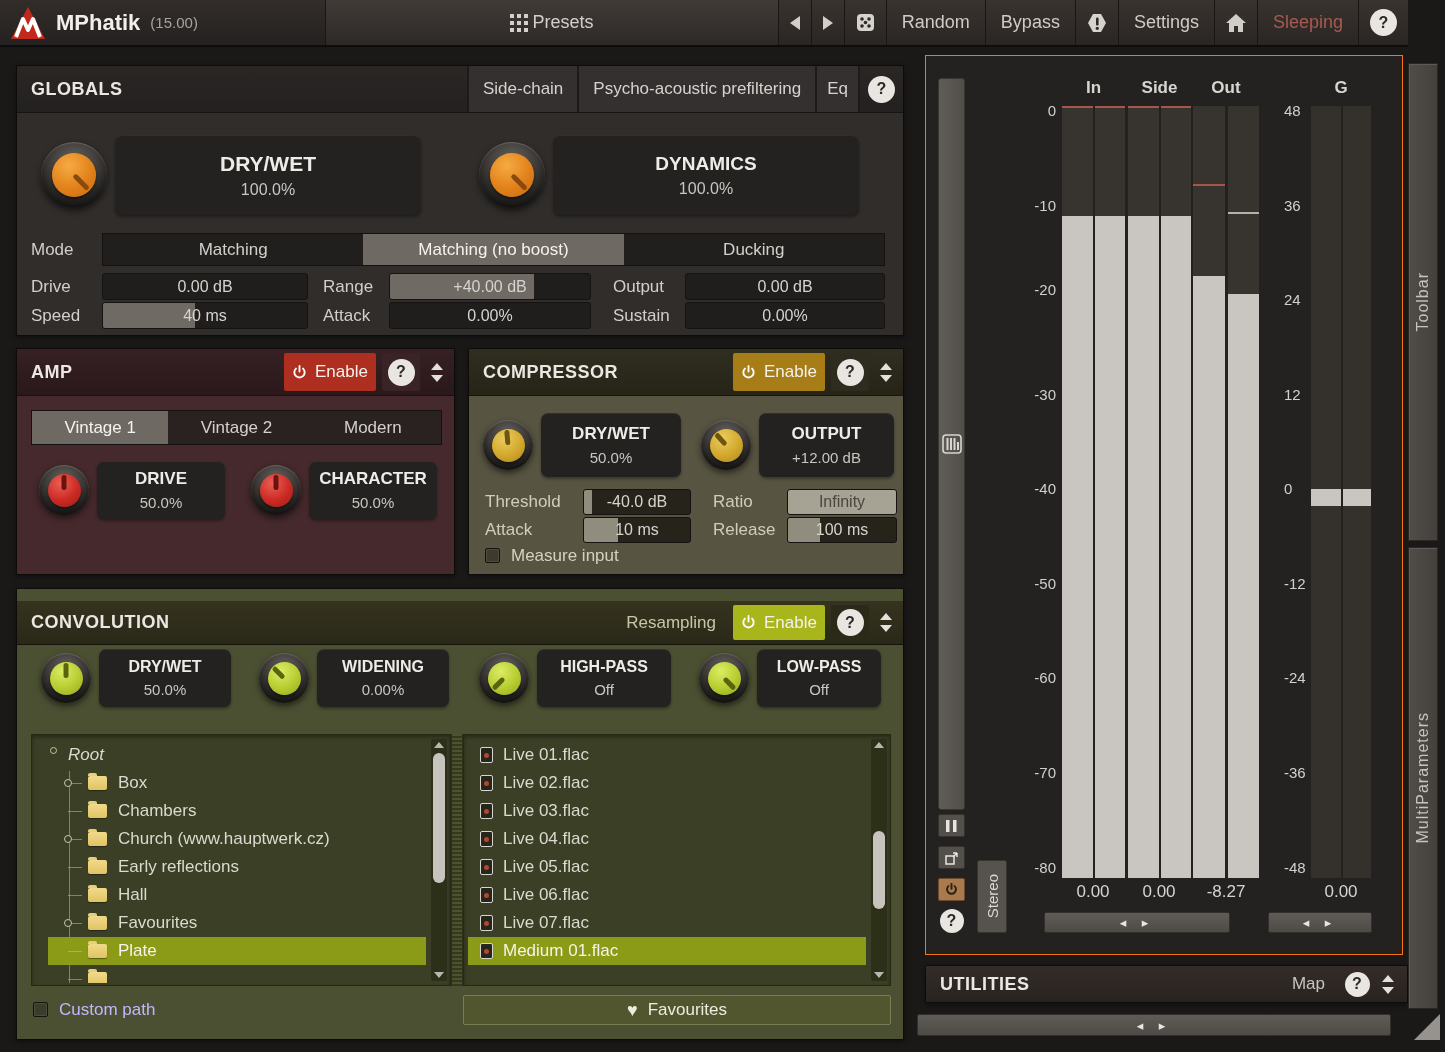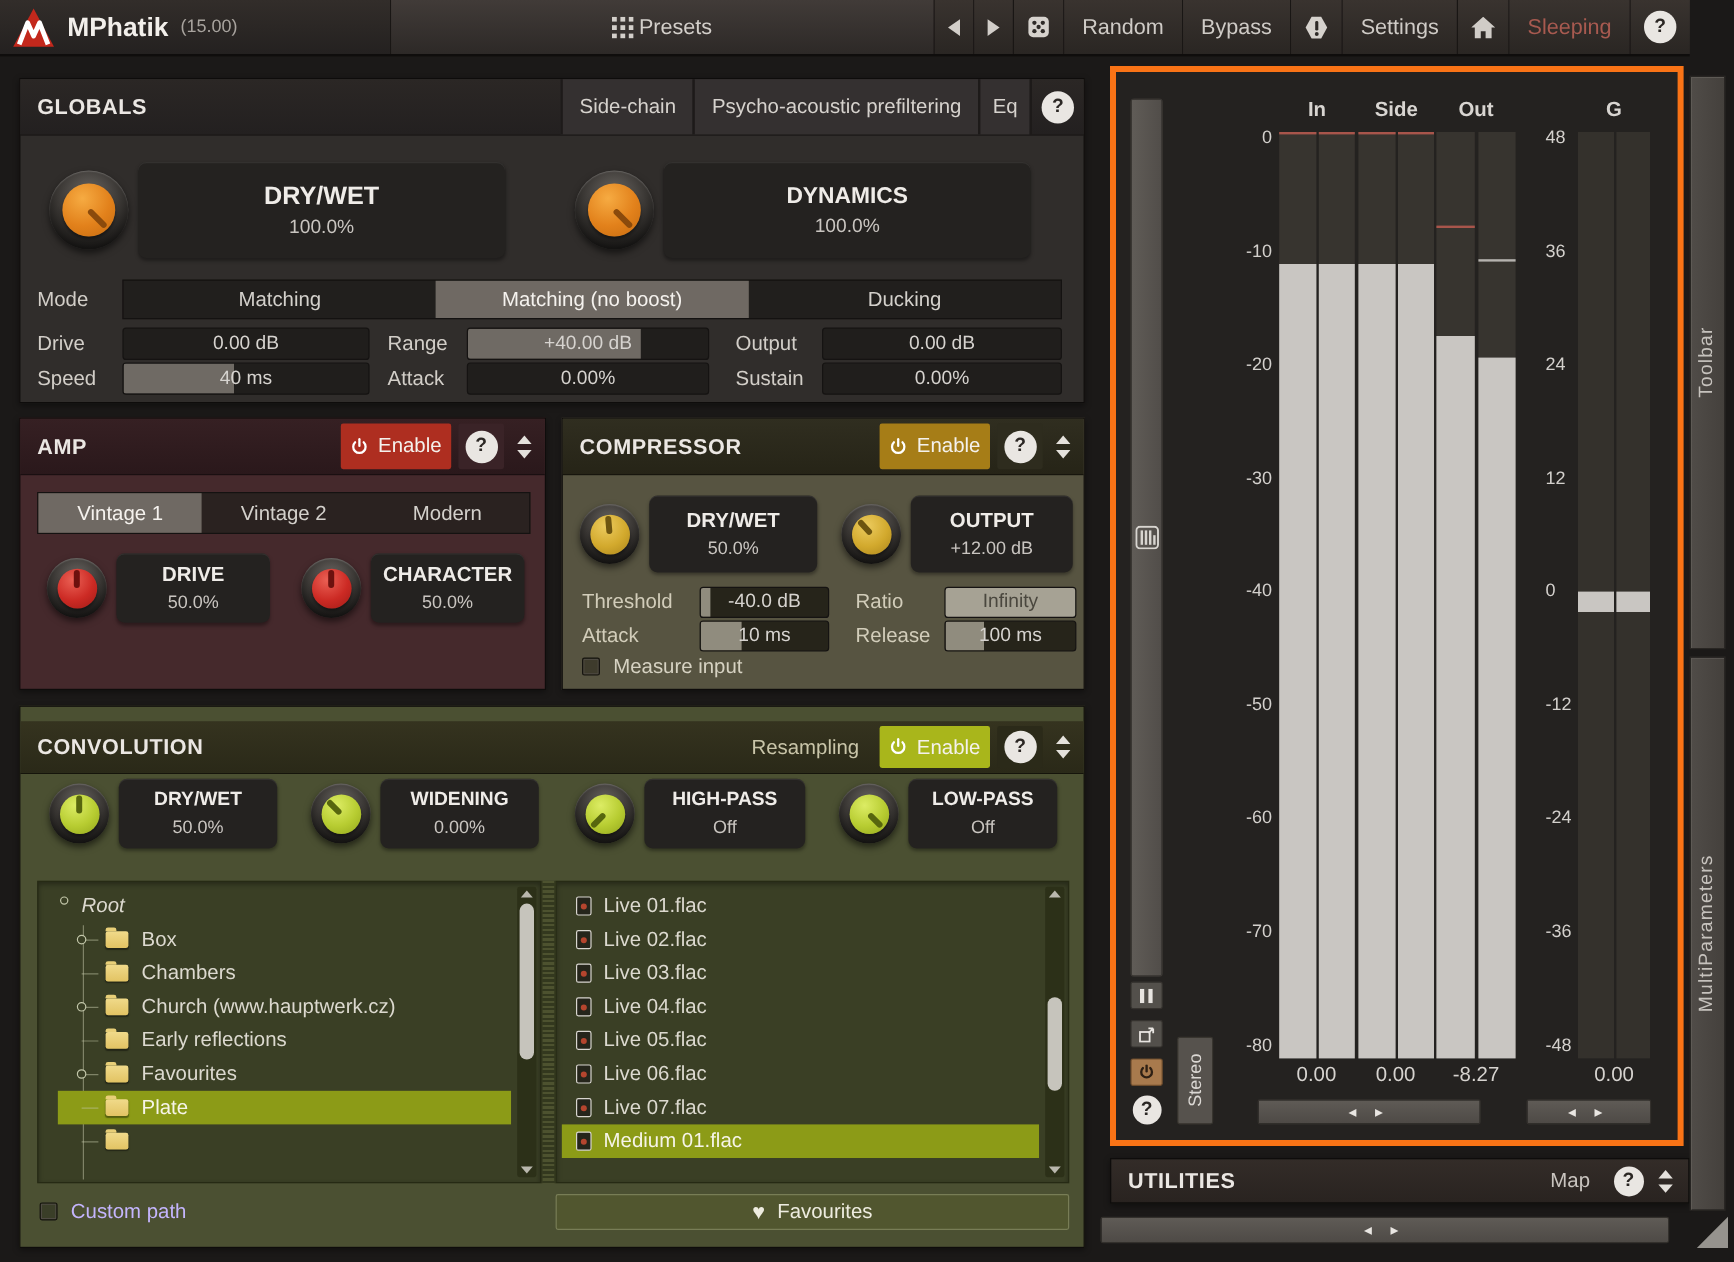--- a/index.html
+++ b/index.html
@@ -83,21 +83,21 @@
   .ficon{width:13px;height:16px;background:#25251b;border:1px solid #d8d5cf;border-radius:2px;position:relative;flex:none;}
   .ficon::after{content:'';position:absolute;left:3px;top:5px;width:5px;height:5px;border-radius:50%;background:#b5452e;}
   .tnode{position:absolute;left:16px;top:10px;width:8px;height:8px;border:1px solid #c3c7aa;border-radius:50%;background:#3a3f25;}
   .tline{position:absolute;left:20px;top:14px;width:14px;border-top:1px solid rgba(195,199,170,.5);}
   .vsb{position:absolute;right:3px;top:4px;bottom:4px;width:16px;background:#2c3018;border-radius:2px;}
   .vsb .up{position:absolute;top:3px;left:3px;width:0;height:0;border-left:5px solid transparent;border-right:5px solid transparent;border-bottom:6px solid #b9b7ad;}
   .vsb .down{position:absolute;bottom:3px;left:3px;width:0;height:0;border-left:5px solid transparent;border-right:5px solid transparent;border-top:6px solid #b9b7ad;}
   .vsb .thumb{position:absolute;left:2px;width:12px;background:#c6c4bc;border-radius:6px;}
 
   
-  #meterpanel{position:absolute;left:925px;top:55px;width:478px;height:900px;background:#242220;border:5px solid #f97316;}
+  #meterpanel{position:absolute;left:925px;top:55px;width:478px;height:900px;background:#242220;border:1px solid #f97316;}
   .mhdr{position:absolute;top:22px;text-align:center;font-size:17px;font-weight:bold;color:#d8d5d1;}
   .scl,.scr{position:absolute;font-size:15px;color:#d3d0cc;}
   .scl{left:58px;width:72px;text-align:right;}
   .scr{left:358px;width:50px;text-align:left;}
   .mbar{position:absolute;top:50px;height:772px;background:#37342f;}
   .mfill{position:absolute;left:0;right:0;bottom:0;background:#c9c6c2;}
   .mpeak{position:absolute;left:0;right:0;height:2px;}
   .mread{position:absolute;top:826px;text-align:center;font-size:17px;color:#d6d3cf;}
   .hslider{position:absolute;height:21px;background:linear-gradient(#5f5b56,#4e4a46);border:1px solid #33302c;
     border-radius:2px;display:flex;align-items:center;justify-content:center;font-size:13px;color:#e9e6e2;letter-spacing:6px;}
@@ -474,20 +474,25 @@
             <span class="folder" style="margin-left:40px;"></span>
             <span style="margin-left:11px;">Church (www.hauptwerk.cz)</span>
           </div>
         <div class="lrow">
             <span class="tline"></span>
             <span class="folder" style="margin-left:40px;"></span>
             <span style="margin-left:11px;">Early reflections</span>
           </div>
         <div class="lrow">
             <span class="tline"></span>
+            <span class="folder" style="margin-left:40px;"></span>
+            <span style="margin-left:11px;">Hall</span>
+          </div>
+        <div class="lrow">
+            <span class="tline"></span>
             <span class="tnode"></span>
             <span class="folder" style="margin-left:40px;"></span>
             <span style="margin-left:11px;">Favourites</span>
           </div>
         <div class="lrow sel">
             <span class="tline"></span>
             <span class="folder" style="margin-left:40px;"></span>
             <span style="margin-left:11px;">Plate</span>
           </div>
         <div class="lrow">
@@ -567,21 +572,21 @@
       </svg>
     </div>
 
     <div class="mhdr" style="left:136px;width:63px;">In</div>
     <div class="mhdr" style="left:202px;width:63px;">Side</div>
     <div class="mhdr" style="left:267px;width:66px;">Out</div>
     <div class="mhdr" style="left:385px;width:60px;">G</div>
 
     <div class="scl" style="top:46px;">0</div>
     <div class="scl" style="top:141px;">-10</div>
-    <div class="scl" style="top:235px;">-20</div>
+    <div class="scl" style="top:225px;">-20</div>
     <div class="scl" style="top:330px;">-30</div>
     <div class="scl" style="top:424px;">-40</div>
     <div class="scl" style="top:519px;">-50</div>
     <div class="scl" style="top:613px;">-60</div>
     <div class="scl" style="top:708px;">-70</div>
     <div class="scl" style="top:803px;">-80</div>
 
     <div class="scr" style="top:46px;">48</div>
     <div class="scr" style="top:141px;">36</div>
     <div class="scr" style="top:235px;">24</div>

